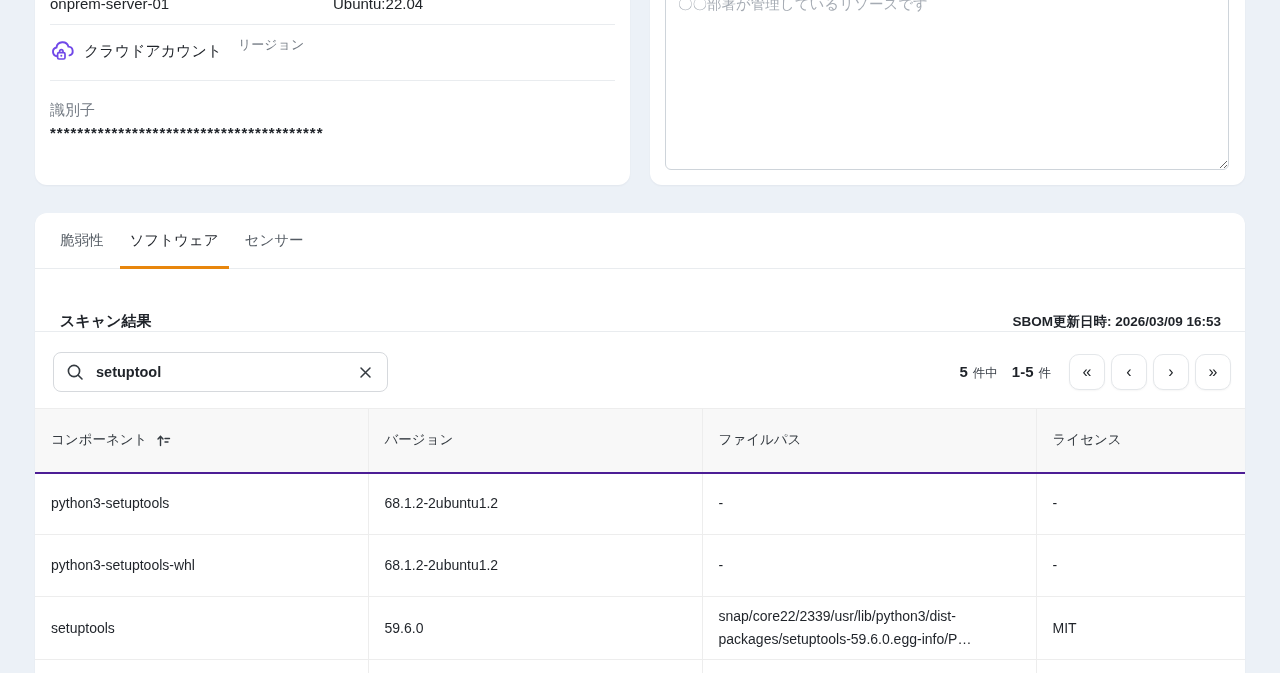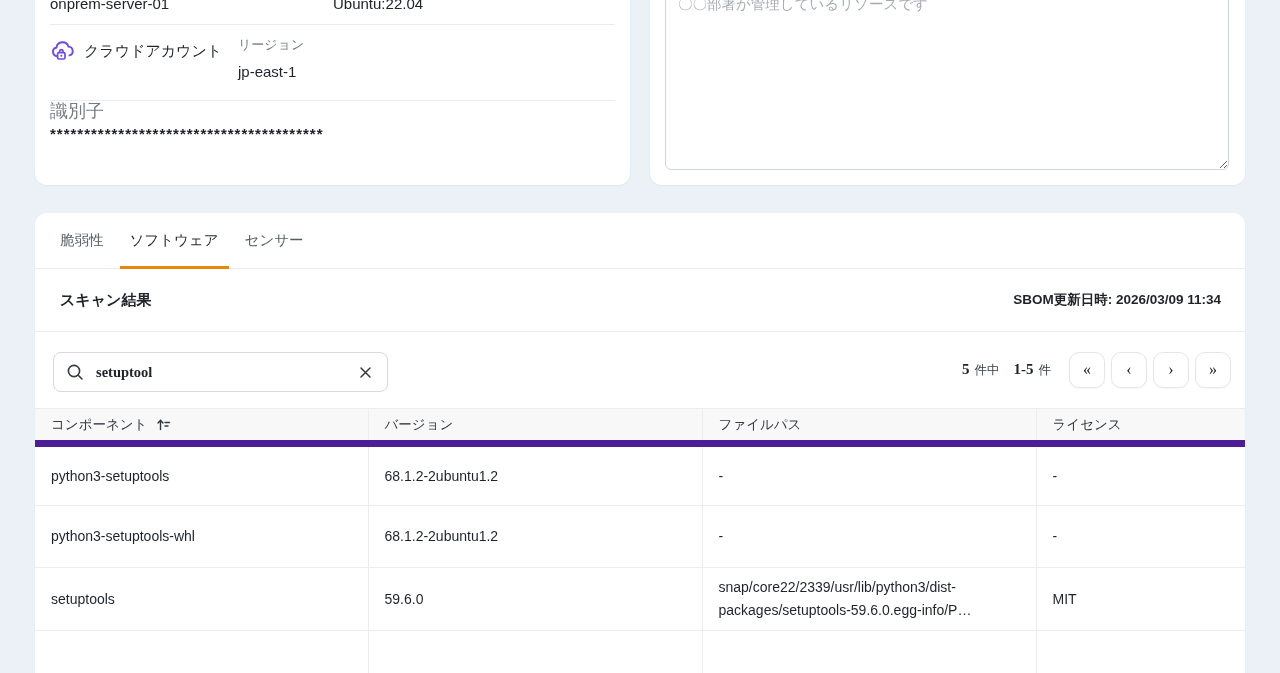--- a/index.html
+++ b/index.html
@@ -16,67 +16,67 @@
   .card { background:#fff; border-radius:12px; box-shadow:0 1px 2px rgba(30,40,60,.05); }
   .host-card { width:595px; height:207px; padding:0 15px; }
   .memo-card { width:595px; height:207px; position:relative; }
 
   .host-top { display:grid; grid-template-columns:283px 1fr; height:47px;
               padding-top:16px; border-bottom:1px solid #e9ecef; font-size:15px; line-height:20px; }
   .host-fields { display:grid; grid-template-columns:188px 187px 1fr;
                  padding:10px 0 15px 0; border-bottom:1px solid #e9ecef; }
   .field-label { font-size:13px; color:#747b84; line-height:20px; }
   .field-value { font-size:15px; color:#1f2329; height:28px; display:flex; align-items:center; gap:8px; margin-top:2px; }
-  .identifier-label { margin-top:0; font-size:18px; color:#747b84; line-height:20px; }
+  .identifier-label { margin-top:19px; font-size:15px; color:#747b84; line-height:20px; }
   .identifier-value { margin-top:2px; font-size:15px; font-weight:700; letter-spacing:1px; line-height:22px; color:#1f2329; }
 
   .memo-textarea {
     position:absolute; left:15px; right:16px; top:6px; height:186px;
     border:1px solid #ced4da; border-radius:6px; padding:10px 12px;
     font-family:inherit; font-size:14.5px; color:#495057; resize:both;
   }
   .memo-textarea::placeholder { color:#a5abb3; opacity:1; }
 
   
   .main-card { margin:28px 35px 0 35px; border-radius:12px; min-height:540px; padding-bottom:4px; }
 
   .tabs { display:flex; gap:6px; padding-left:15px; height:56px; border-bottom:1px solid #e9ecef; }
   .tab { padding:0 10px; display:flex; align-items:center; font-size:14.5px;
          color:#545b63; position:relative; cursor:pointer; white-space:nowrap; }
   .tab.active { color:#1f2329; font-weight:400; }
   .tab.active::after { content:""; position:absolute; left:0; right:0; bottom:-1px;
                        height:3px; background:#e8860c; }
 
-  .scan-header { display:flex; justify-content:space-between; align-items:center;
+  .scan-header { display:flex; justify-content:space-between; align-items:flex-end;
                  height:63px; padding:0 24px 0 25px; border-bottom:1px solid #e9ecef; }
   .scan-title { font-size:15px; font-weight:700; color:#1f2329; }
   .sbom-text { font-size:13.5px; font-weight:600; color:#1f2329; }
 
-  .toolbar { display:flex; justify-content:space-between; align-items:flex-start;
-             padding:20px 14px 16px 18px;font-family:Liberation Serif, serif; }
+  .toolbar { display:flex; justify-content:space-between; align-items:center;
+             padding:20px 14px 16px 18px; }
   .search-box { width:335px; height:40px; border:1px solid #d6d9dd; border-radius:8px;
                 display:flex; align-items:center; padding:0 12px; gap:10px; background:#fff; }
   .search-input { border:0; outline:0; flex:1; min-width:0; font-family:inherit;
                   font-size:14.5px; font-weight:600; color:#1f2329; background:transparent; }
   .clear-btn { border:0; background:none; padding:2px; cursor:pointer; display:flex; align-items:center; }
 
   .pager { display:flex; align-items:center; gap:6px; }
   .pager-text { display:flex; align-items:baseline; gap:5px; margin-right:12px; color:#1f2329; }
   .pager-num { font-size:15px; font-weight:700; }
   .pager-suffix { font-size:12.5px; color:#3b4149; }
   .pager-gap { width:4px; }
   .page-btn { width:36px; height:36px; border:1px solid #e4e7ea; border-radius:10px;
               background:#fff; box-shadow:0 1px 2px rgba(0,0,0,.04); cursor:pointer;
               display:flex; align-items:center; justify-content:center;
               font-size:16px; color:#212529; font-family:inherit; line-height:1; }
 
   table.sw-table { width:100%; border-collapse:collapse; font-size:14px; table-layout:fixed; }
   .sw-table th { background:#f8f8f8; text-align:left; font-weight:500; color:#343a40;
-                 font-size:13.5px; height:35px; padding:0 16px;
-                 border-top:1px solid #ededed; border-bottom:7px solid #4c1d95; }
+                 font-size:13.5px; height:64px; padding:0 16px;
+                 border-top:1px solid #ededed; border-bottom:2px solid #4c1d95; }
   .sw-table th:not(:last-child), .sw-table td:not(:last-child) { border-right:1px solid #ededed; }
   .sw-table td { height:62px; padding:8px 16px; border-bottom:1px solid #ededed;
                  color:#1f2329; vertical-align:middle; overflow-wrap:break-word; line-height:23px; }
   .th-inner { display:flex; align-items:center; gap:9px; }
   tr[data-name="table-row-partial"] td { border-bottom:0; }
 
   .icon { display:inline-flex; flex:0 0 auto; }
 </style>
 </head>
 <body>
@@ -98,21 +98,20 @@
               <rect x="7.6" y="12.6" width="7.4" height="6.4" rx="1.4" fill="#fff" stroke="#7048e8" stroke-width="1.7"></rect>
               <path d="M9.6 12.4v-1.1a1.7 1.7 0 0 1 3.4 0v1.1" stroke="#7048e8" stroke-width="1.7" fill="none"></path>
               <circle cx="11.3" cy="15.8" r="1" fill="#7048e8"></circle>
             </svg>
           </span>
           <span data-name="cloud-account-value">クラウドアカウント</span>
         </div>
       </div>
       <div data-name="region-field">
         <div class="field-label" data-name="region-label">リージョン</div>
-        <div class="field-value" data-name="region-value">jp-east-1</div>
       </div>
     </div>
 
     <div class="identifier-label" data-name="identifier-label">識別子</div>
     <div class="identifier-value" data-name="identifier-value">****************************************</div>
   </div>
 
   <div class="card memo-card" data-name="memo-card">
     <textarea class="memo-textarea" data-name="memo-textarea" placeholder="〇〇部署が管理しているリソースです" style=""></textarea>
   </div>
@@ -121,21 +120,21 @@
 <div class="card main-card" data-name="software-panel">
 
   <div class="tabs" data-name="tab-bar">
     <div class="tab" data-name="tab-vulnerability">脆弱性</div>
     <div class="tab active" data-name="tab-software">ソフトウェア</div>
     <div class="tab" data-name="tab-sensor">センサー</div>
   </div>
 
   <div class="scan-header" data-name="scan-header">
     <div class="scan-title" data-name="scan-results-title">スキャン結果</div>
-    <div class="sbom-text" data-name="sbom-updated-timestamp">SBOM更新日時: 2026/03/09 11:34</div>
+    <div class="sbom-text" data-name="sbom-updated-timestamp">SBOM更新日時: 2026/03/09 16:53</div>
   </div>
 
   <div class="toolbar" data-name="toolbar">
     <div class="search-box" data-name="search-box">
       <span class="icon" data-name="search-icon">
         <svg width="18" height="18" viewBox="0 0 18 18" fill="none">
           <circle cx="8" cy="8" r="5.6" stroke="#343a40" stroke-width="1.6"></circle>
           <line x1="12.2" y1="12.2" x2="16" y2="16" stroke="#343a40" stroke-width="1.6" stroke-linecap="round"></line>
         </svg>
       </span>

